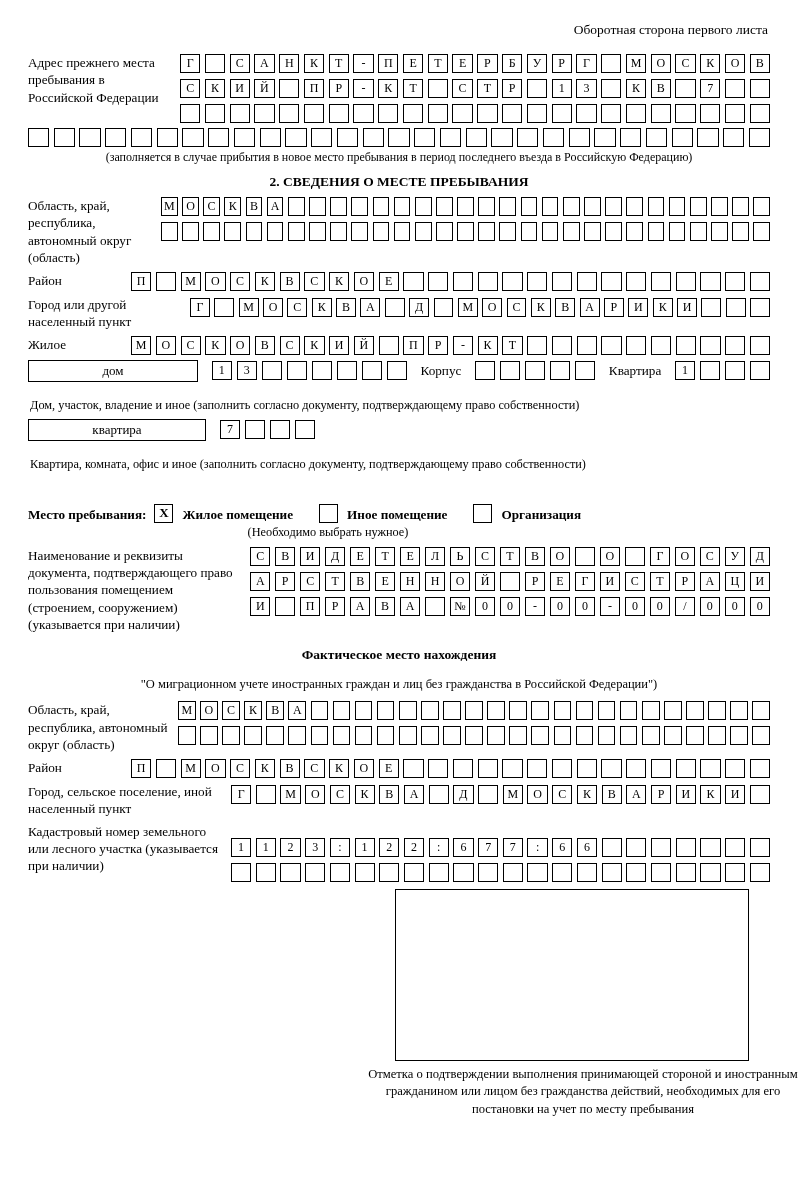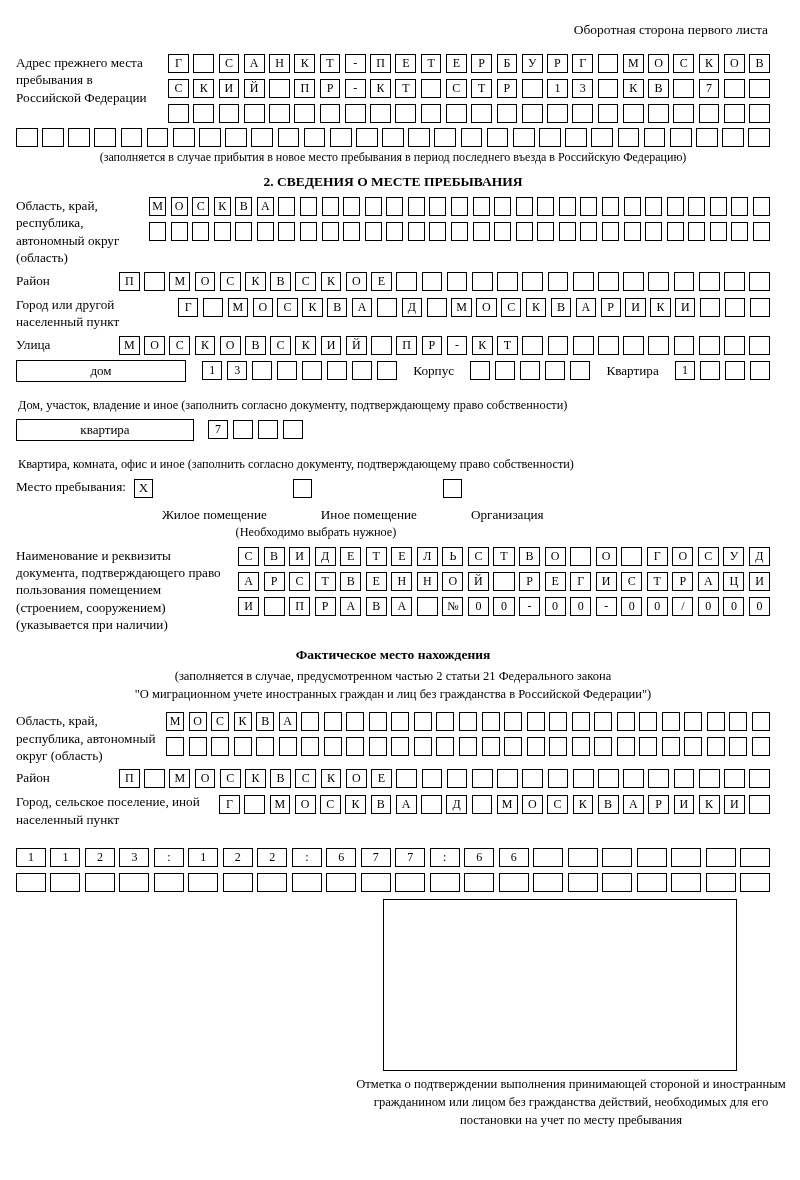--- a/index.html
+++ b/index.html
@@ -1,17 +1,17 @@
 <!DOCTYPE html>
 <html><head>
 <meta charset="utf-8">
 <style>
   html,body{margin:0;padding:0;background:#fff;}
   body{width:800px;height:1180px;color:#000;font-family:"Liberation Serif","DejaVu Serif",serif;overflow:hidden;}
-  .sheet{box-sizing:border-box;padding:8px 30px 0 16px;}
+  .sheet{box-sizing:border-box;padding:8px 30px 0 28px;}
   .page-header{text-align:right;font-size:13.5px;margin:14px 2px 16px 0;}
   .field{display:flex;align-items:flex-start;margin-bottom:5px;}
   .lbl{font-size:13.2px;line-height:1.32;padding-right:8px;box-sizing:border-box;}
   .w152{flex:0 0 152px}
   .w133{flex:0 0 133px}
   .w103{flex:0 0 103px}
   .w162{flex:0 0 162px}
   .w222{flex:0 0 222px}
   .w150{flex:0 0 150px}
   .w203{flex:0 0 203px}
@@ -23,26 +23,26 @@
   .cells.fixed .cell{flex:0 0 18px;width:18px;}
   .note-center{text-align:center;font-size:12px;margin:1px 0 7px;}
   .sec-title{text-align:center;font-weight:bold;font-size:13.5px;margin:9px 0 7px;}
   .house-row{display:flex;align-items:center;justify-content:space-between;margin:5px 0 2px;gap:8px;}
   .named-box{border:1px solid #000;height:20px;display:flex;align-items:center;justify-content:center;font-size:13px;}
   .house-box{width:168px;}
   .apt-box{width:176px;}
   .apt-row{display:flex;align-items:center;margin:5px 0 2px;gap:14px;}
   .inline-lbl{font-size:13.2px;white-space:nowrap;}
   .sub-note{font-size:12.3px;margin:16px 0 6px 2px;}
-  .stay-row{display:flex;align-items:flex-start;font-size:13.2px;margin-top:7px;}
+  .stay-row{display:flex;align-items:flex-end;font-size:13.2px;margin-top:7px;font-weight:bold;}
   .stay-row .opt-label{margin-right:26px;margin-top:28px;}
   .stay-row .stay-lbl{margin-right:8px;}
   .chk{width:17px;height:17px;border:1.2px solid #000;display:flex;align-items:center;justify-content:center;font-size:13px;margin-right:9px;flex:0 0 auto;}
   .stay-note{font-size:12.3px;margin:2px 0 7px 150px;width:300px;text-align:center;}
-  .actual-title{margin-top:13px;margin-bottom:4px;}
+  .actual-title{margin-top:13px;margin-bottom:12px;}
   .actual-notes{text-align:center;font-size:12.5px;line-height:1.5;margin-bottom:8px;}
   .confirm-box{width:354px;height:172px;border:1.5px solid #000;margin:7px 0 0 367px;box-sizing:border-box;}
   .confirm-caption{width:430px;margin:5px 0 0 340px;text-align:center;font-size:12.6px;line-height:1.42;}
 </style>
 </head>
 <body>
 
 <div class="sheet">
 
   <div class="page-header">Оборотная сторона первого листа</div>
@@ -293,21 +293,21 @@
           <div class="cell">К</div>
           <div class="cell">И</div>
           <div class="cell"></div>
           <div class="cell"></div>
           <div class="cell"></div>
         </div>
     </div>
   </div>
 
   <div class="field">
-    <div class="lbl w103">Улица</div>
+    <div class="lbl w103">Жилое</div>
     <div class="rows">
       <div class="cells" style="grid-template-columns: repeat(26, 1fr);">
           <div class="cell">М</div>
           <div class="cell">О</div>
           <div class="cell">С</div>
           <div class="cell">К</div>
           <div class="cell">О</div>
           <div class="cell">В</div>
           <div class="cell">С</div>
           <div class="cell">К</div>
@@ -455,21 +455,20 @@
           <div class="cell">/</div>
           <div class="cell">0</div>
           <div class="cell">0</div>
           <div class="cell">0</div>
         </div>
     </div>
   </div>
 
   <div class="sec-title actual-title">Фактическое место нахождения</div>
   <div class="actual-notes">
-    <div>(заполняется в случае, предусмотренном частью 2 статьи 21 Федерального закона</div>
     <div>"О миграционном учете иностранных граждан и лиц без гражданства в Российской Федерации")</div>
   </div>
 
   <div class="field">
     <div class="lbl w150">Область, край, республика, автономный округ (область)</div>
     <div class="rows">
       <div class="cells" style="grid-template-columns: repeat(27, 1fr);">
           <div class="cell">М</div>
           <div class="cell">О</div>
           <div class="cell">С</div>
@@ -588,20 +587,21 @@
           <div class="cell">Р</div>
           <div class="cell">И</div>
           <div class="cell">К</div>
           <div class="cell">И</div>
           <div class="cell"></div>
         </div>
     </div>
   </div>
 
   <div class="field">
+    <div class="lbl w203">Кадастровый номер земельного или лесного участка (указывается при наличии)</div>
     <div class="rows offset">
       <div class="cells" style="grid-template-columns: repeat(22, 1fr);">
           <div class="cell">1</div>
           <div class="cell">1</div>
           <div class="cell">2</div>
           <div class="cell">3</div>
           <div class="cell">:</div>
           <div class="cell">1</div>
           <div class="cell">2</div>
           <div class="cell">2</div>

